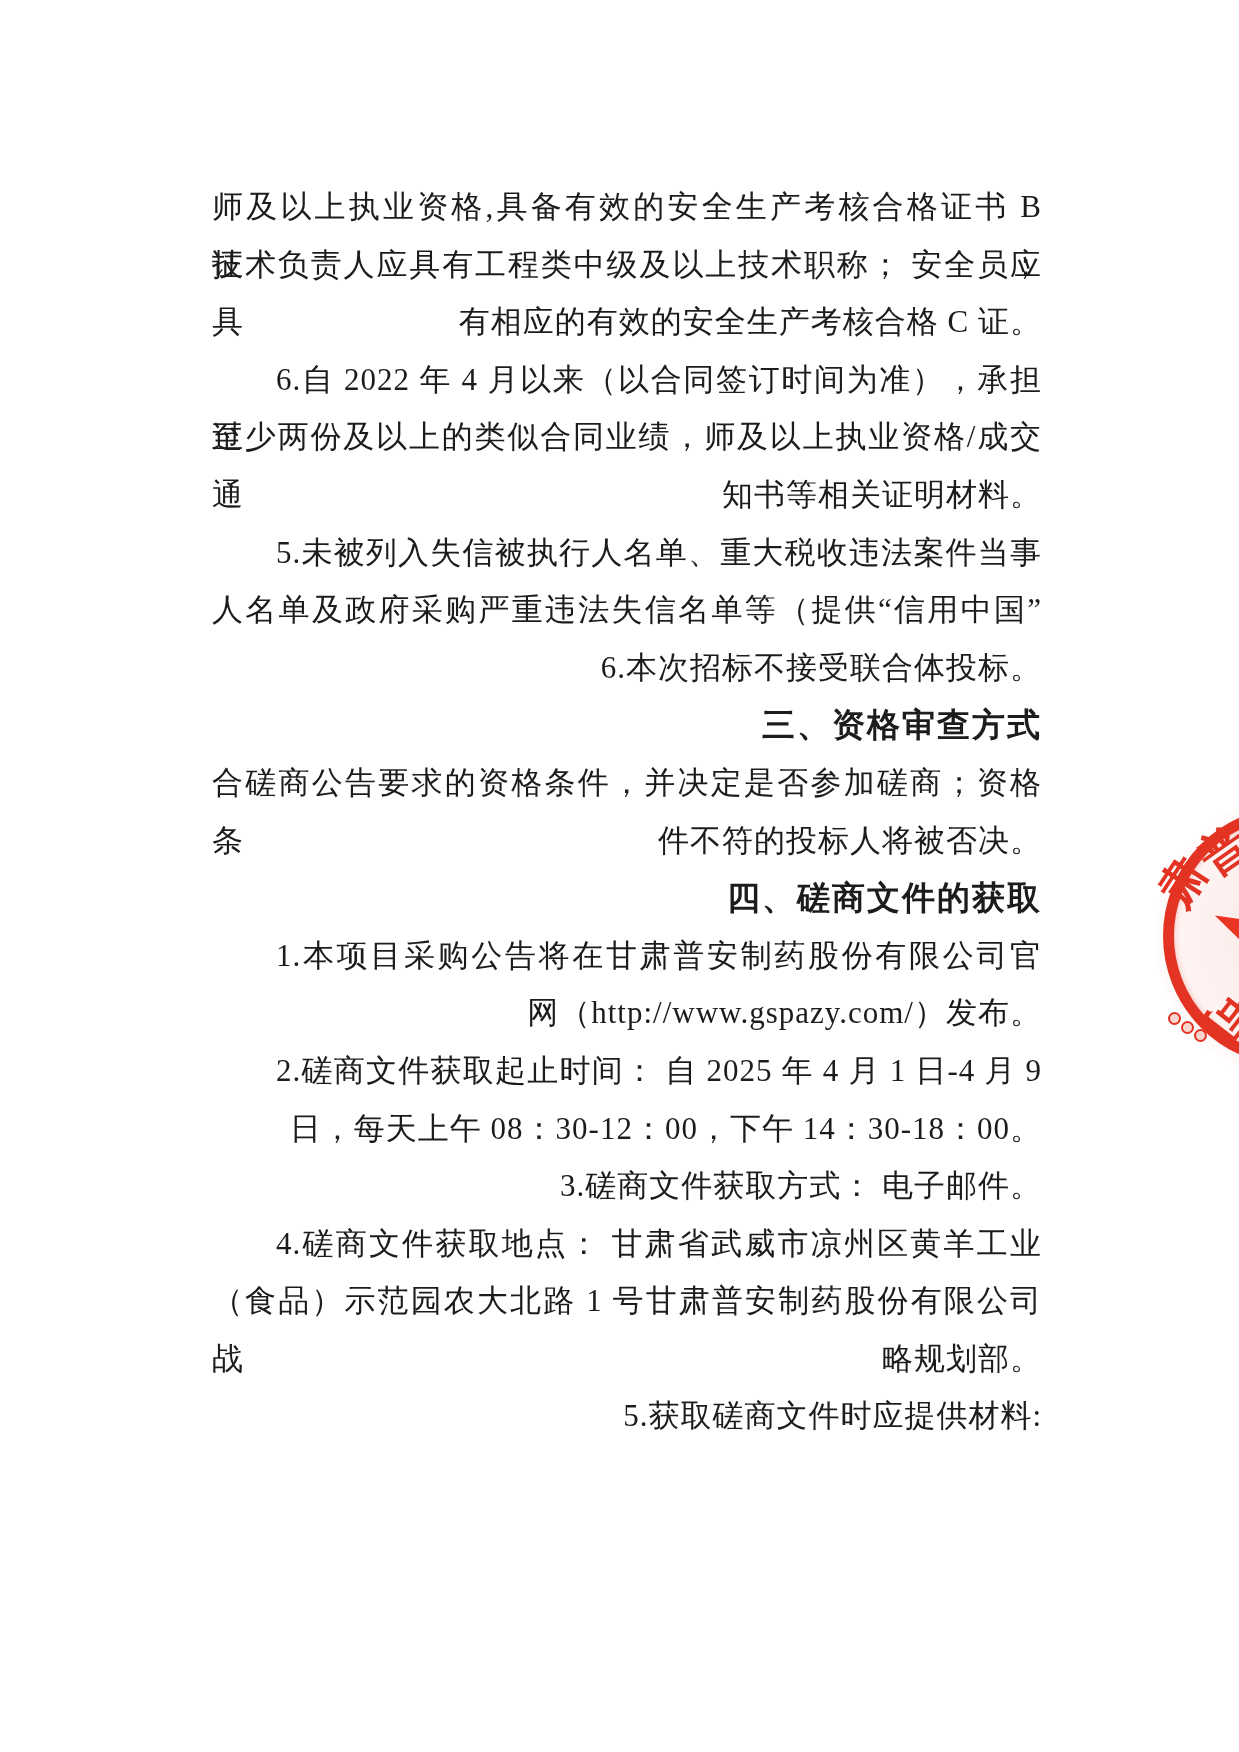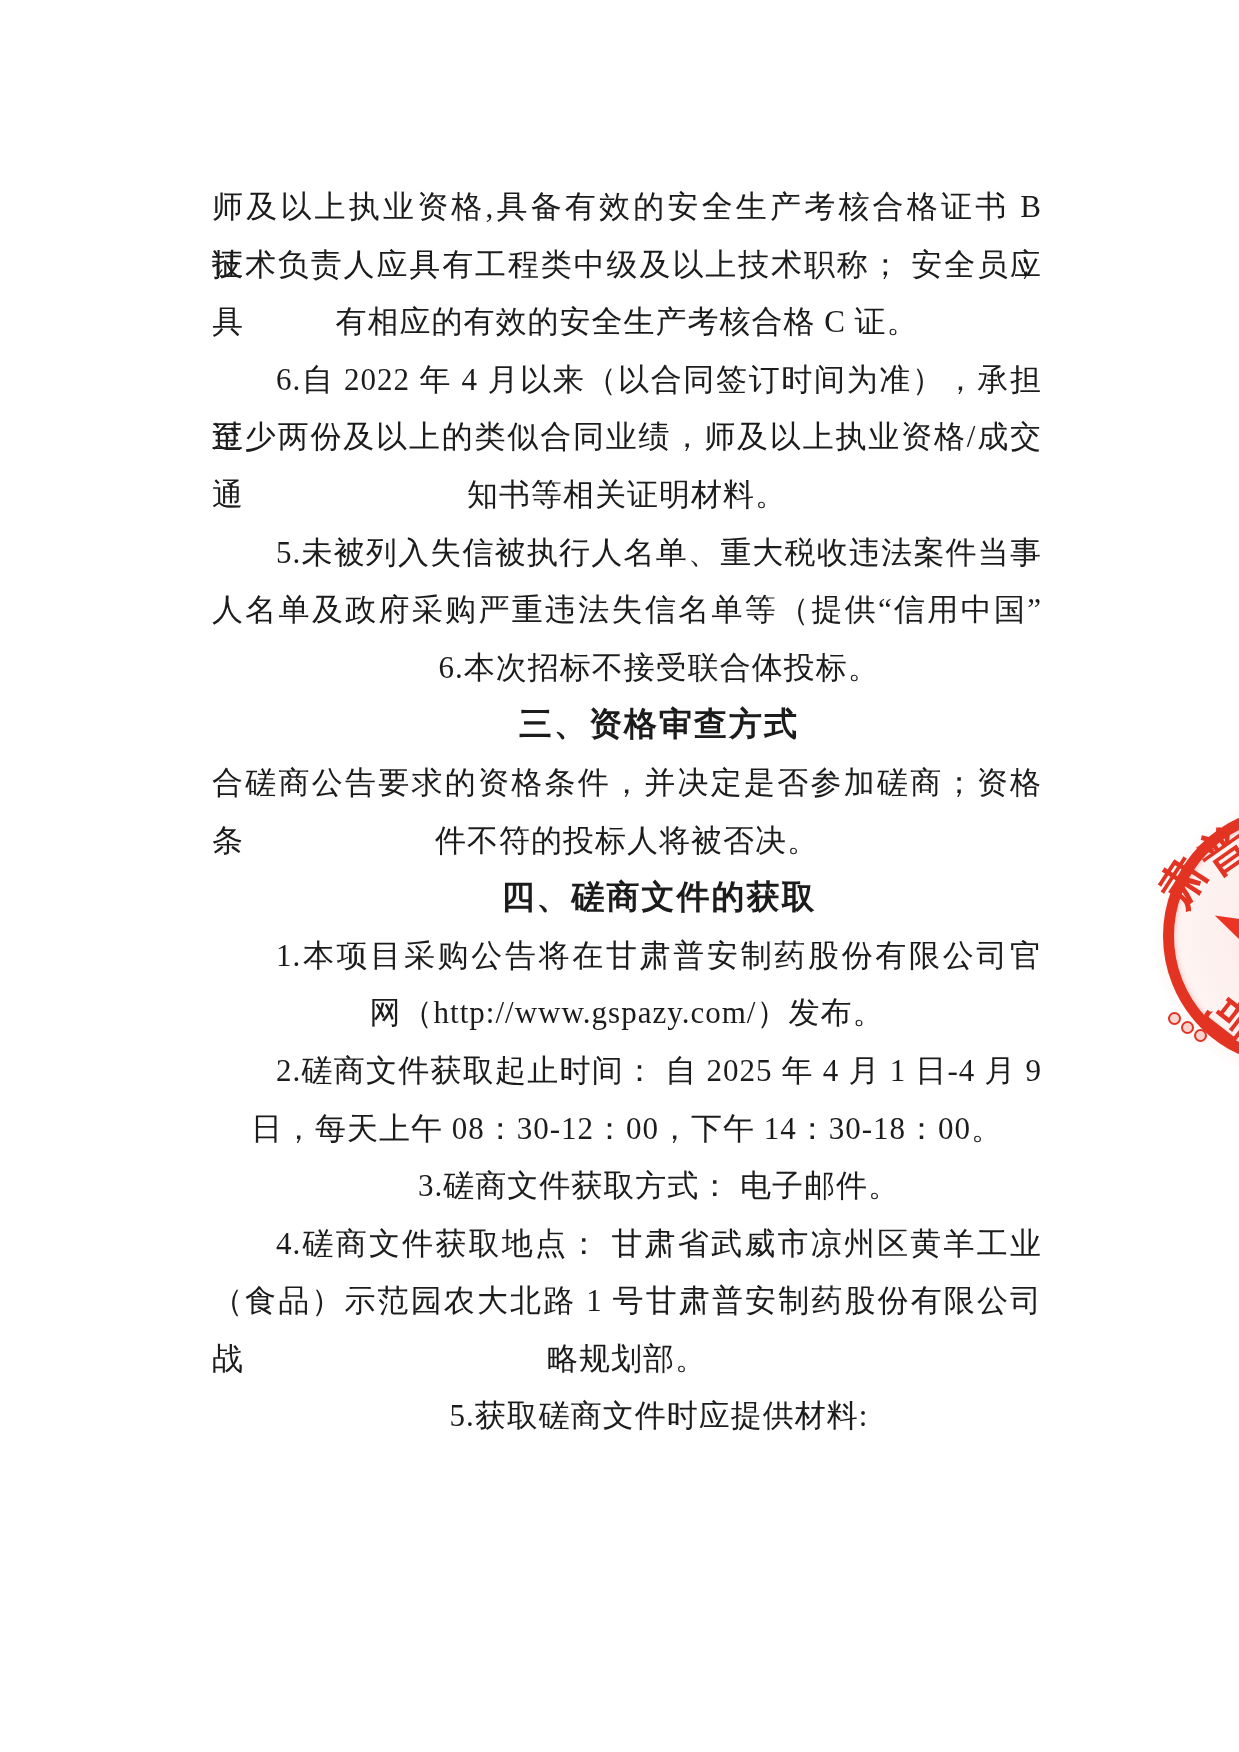--- a/index.html
+++ b/index.html
@@ -20,33 +20,33 @@
     left: 212px;
     top: 178px;
     width: 830px;
     color: #1c1c1c;
   }
   .line {
     font-size: 31px;
     line-height: 57.6px;
     height: 57.6px;
     white-space: nowrap;
-    text-align: center;
+    text-align: right;
     letter-spacing: 1px;
   }
   .line.just {
     white-space: normal;
     text-align: justify;
     text-align-last: justify;
   }
   .line.indent {
     text-indent: 64px;
   }
   .line.heading {
-    font-family: Liberation Serif, serif;
+    font-family: Liberation Sans, sans-serif;
     font-weight: 700;
     font-size: 33px;
     letter-spacing: 2px;
   }
   
   .stamp {
     position: absolute;
     left: 0; top: 0;
     width: 100%; height: 100%;
     pointer-events: none;

